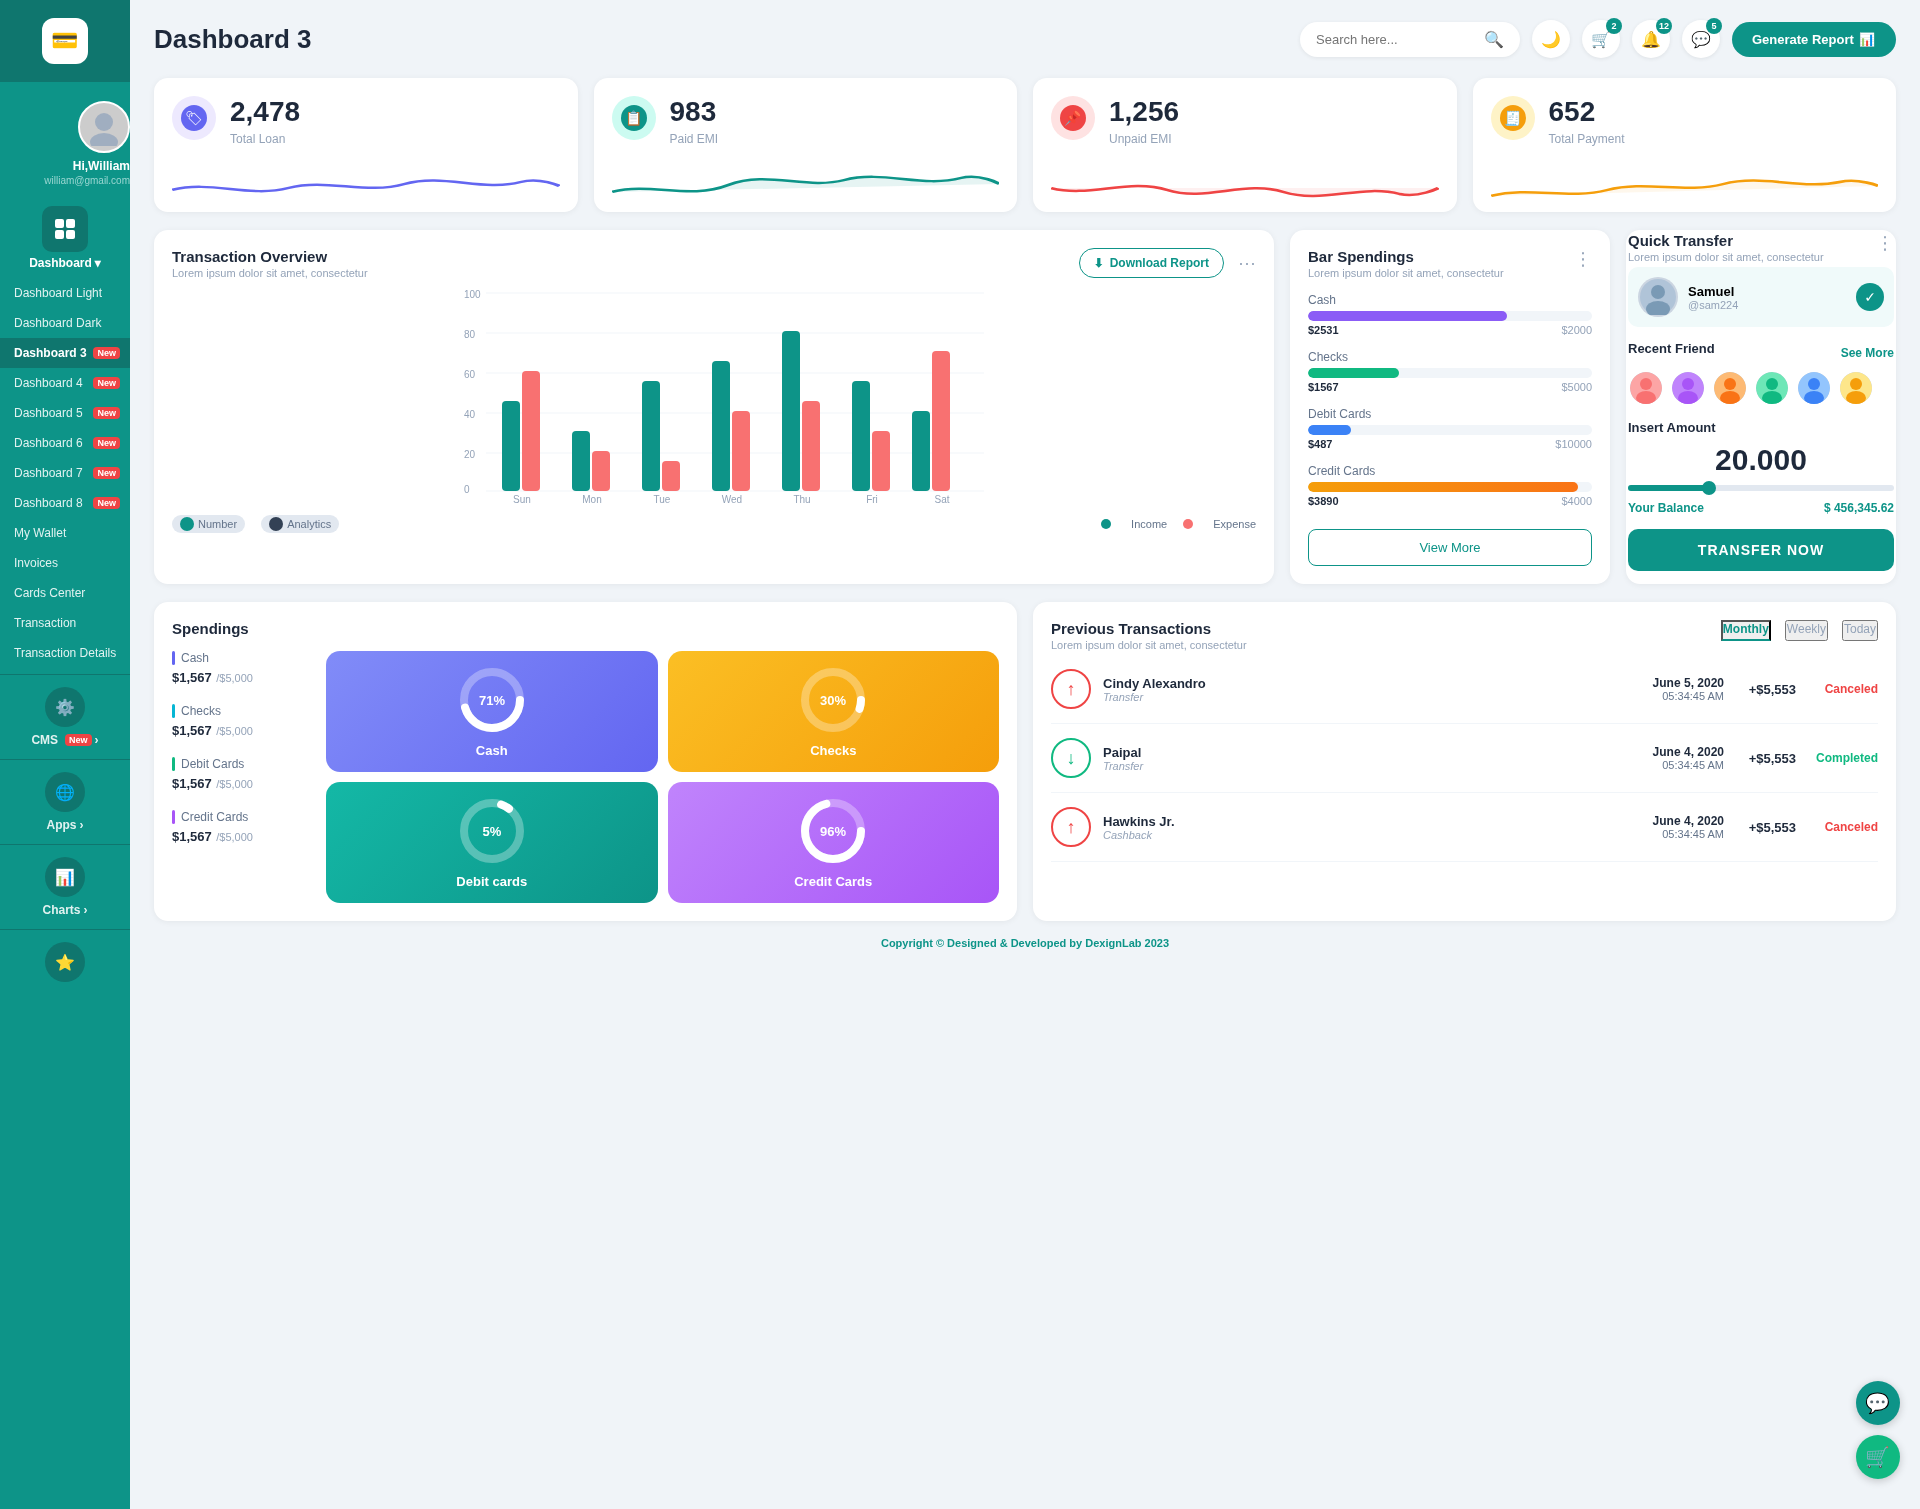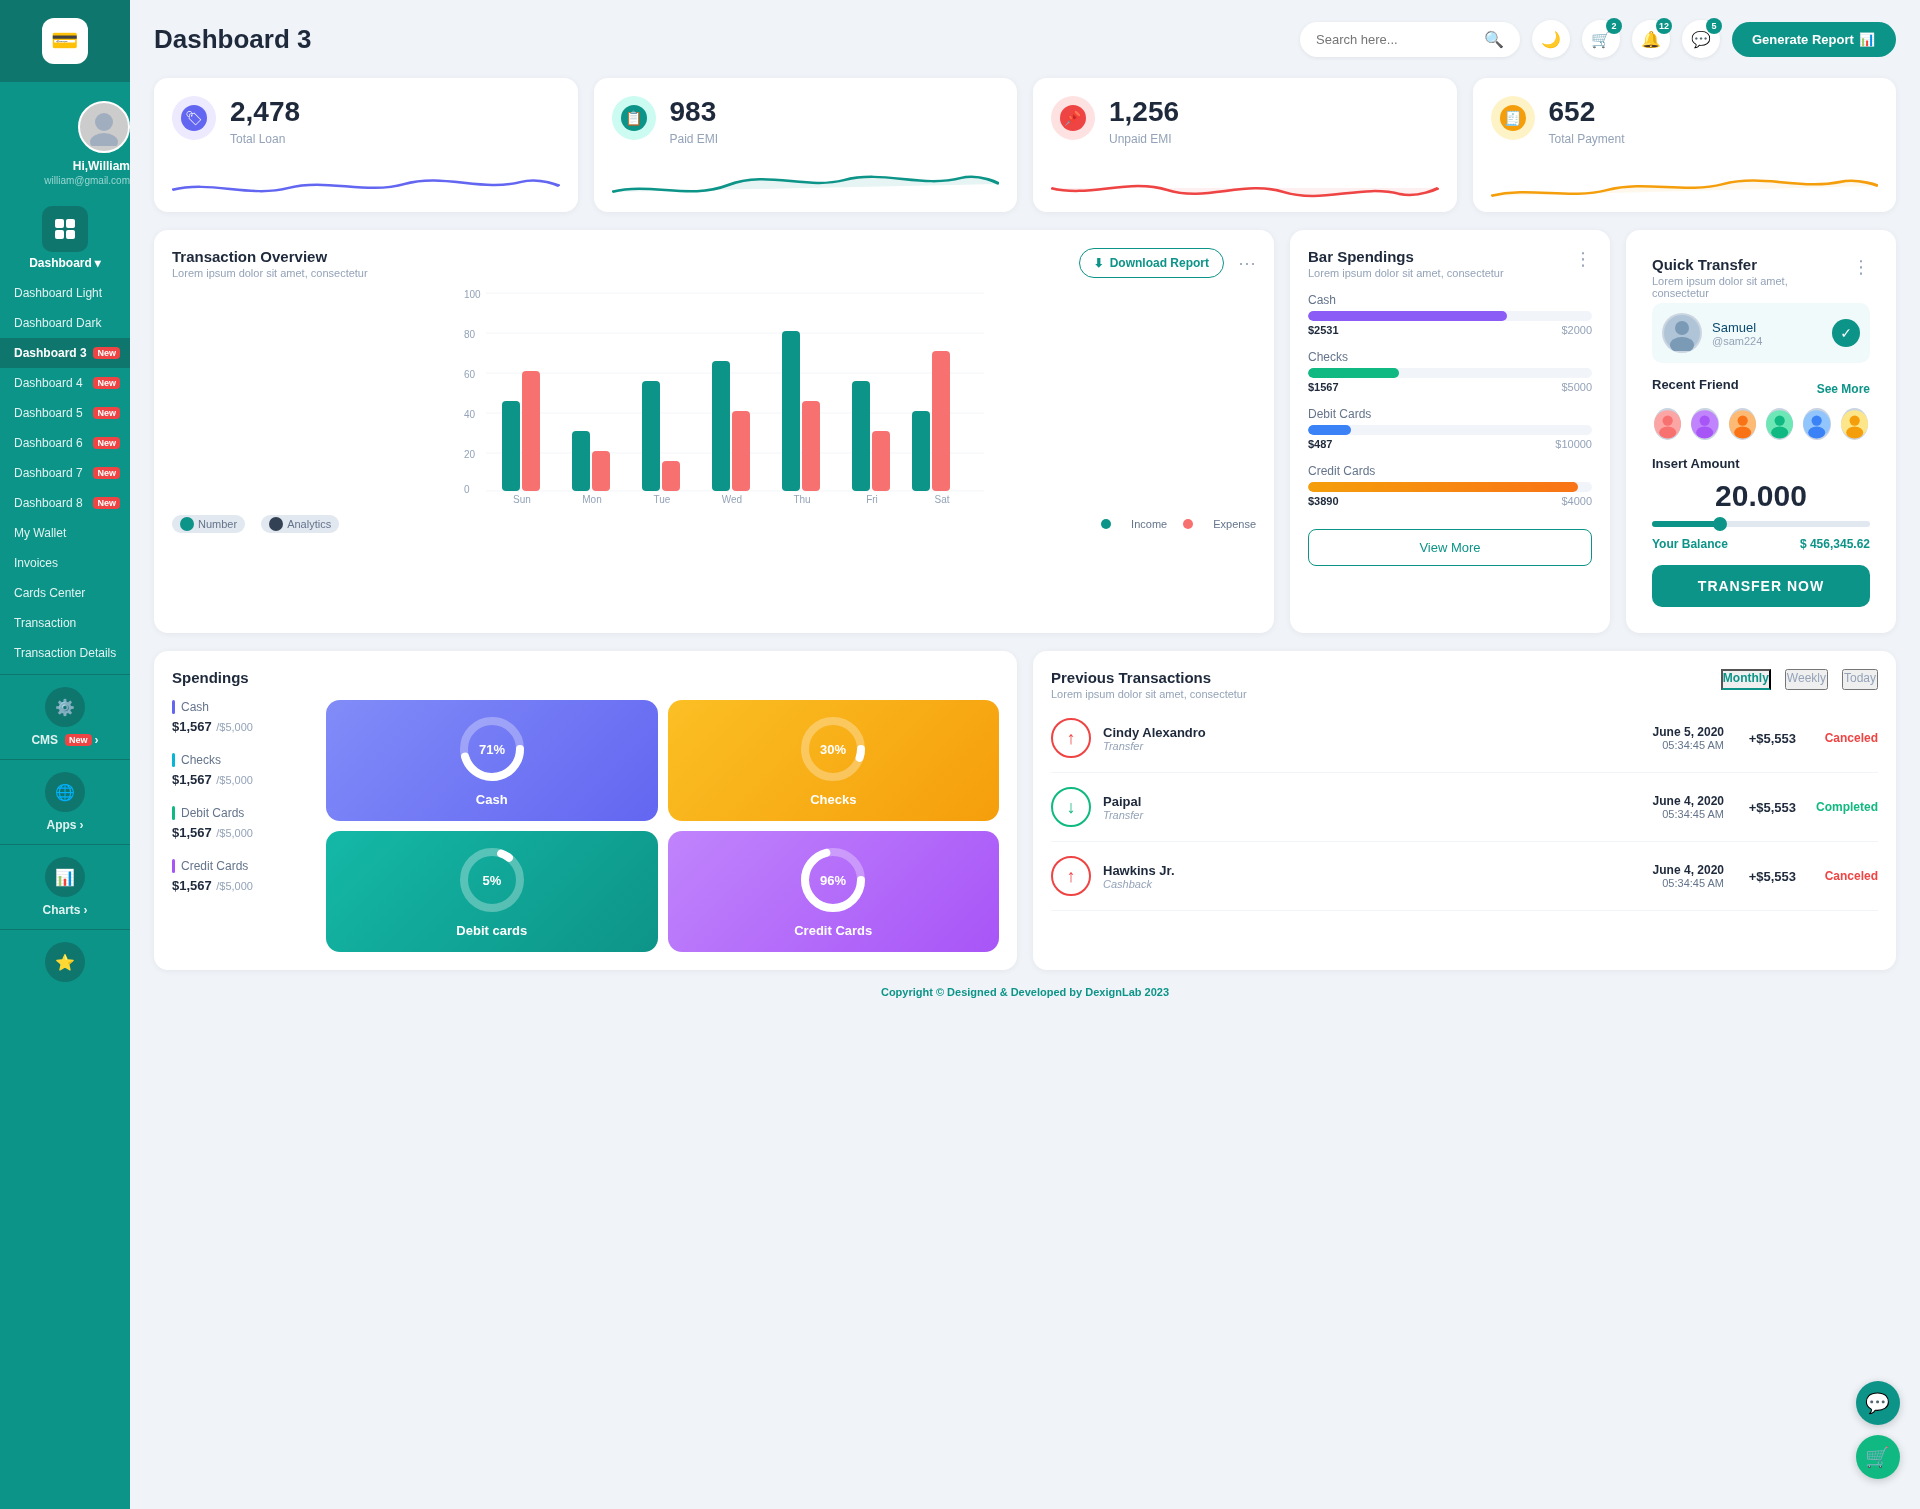--- a/index.html
+++ b/index.html
@@ -184,27 +184,27 @@
     .spend-amounts { display: flex; justify-content: space-between; font-size: 11px; margin-top: 3px; }
     .spend-current { font-weight: 700; color: #1e293b; }
     .spend-total { color: #94a3b8; }
     .view-more-btn {
       width: 100%; border: 1.5px solid #0d9488; background: #fff; color: #0d9488;
       border-radius: 8px; padding: 10px; font-size: 13px; font-weight: 400; cursor: pointer;
       margin-top: 8px;
     }
 
     
-    .quick-transfer-card { background: #fff; border-radius: 14px; padding: 26px; box-shadow: 0 1px 6px rgba(0,0,0,0.06); }
+    .quick-transfer-card { background: #fff; border-radius: 14px; padding: 2px; box-shadow: 0 1px 6px rgba(0,0,0,0.06); }
     .transfer-user {
       display: flex; align-items: center; gap: 10px;
       background: #f0fafa; border-radius: 10px; padding: 10px; margin-bottom: 14px;
     }
     .transfer-avatar { width: 40px; height: 40px; border-radius: 50%; background: #cbd5e1; overflow: hidden; display: flex; align-items: center; justify-content: center; font-size: 20px; }
-    .transfer-name { font-size: 13px; font-weight: 400; color: #0c4a6e; }
+    .transfer-name { font-size: 13px; font-weight: 700; color: #000000; }
     .transfer-handle { font-size: 11px; color: #94a3b8; }
     .transfer-check { margin-left: auto; width: 28px; height: 28px; border-radius: 50%; background: #0d9488; display: flex; align-items: center; justify-content: center; color: #fff; font-size: 14px; }
     .section-label { font-size: 13px; font-weight: 700; color: #1e293b; margin-bottom: 8px; }
     .see-more { font-size: 12px; color: #0d9488; cursor: pointer; font-weight: 600; }
     .friend-avatars { display: flex; gap: 6px; margin-bottom: 14px; }
     .friend-avatar { width: 36px; height: 36px; border-radius: 50%; background: #cbd5e1; border: 2px solid #fff; overflow: hidden; display: flex; align-items: center; justify-content: center; font-size: 18px; cursor: pointer; }
     .amount-display { font-size: 30px; font-weight: 700; color: #1e293b; text-align: center; margin: 8px 0; }
     .slider-track { width: 100%; height: 6px; background: #e2e8f0; border-radius: 3px; position: relative; margin-bottom: 10px; }
     .slider-fill { height: 100%; background: #0d9488; border-radius: 3px; width: 30%; }
     .slider-thumb { width: 14px; height: 14px; background: #0d9488; border-radius: 50%; position: absolute; top: -4px; left: 28%; }

